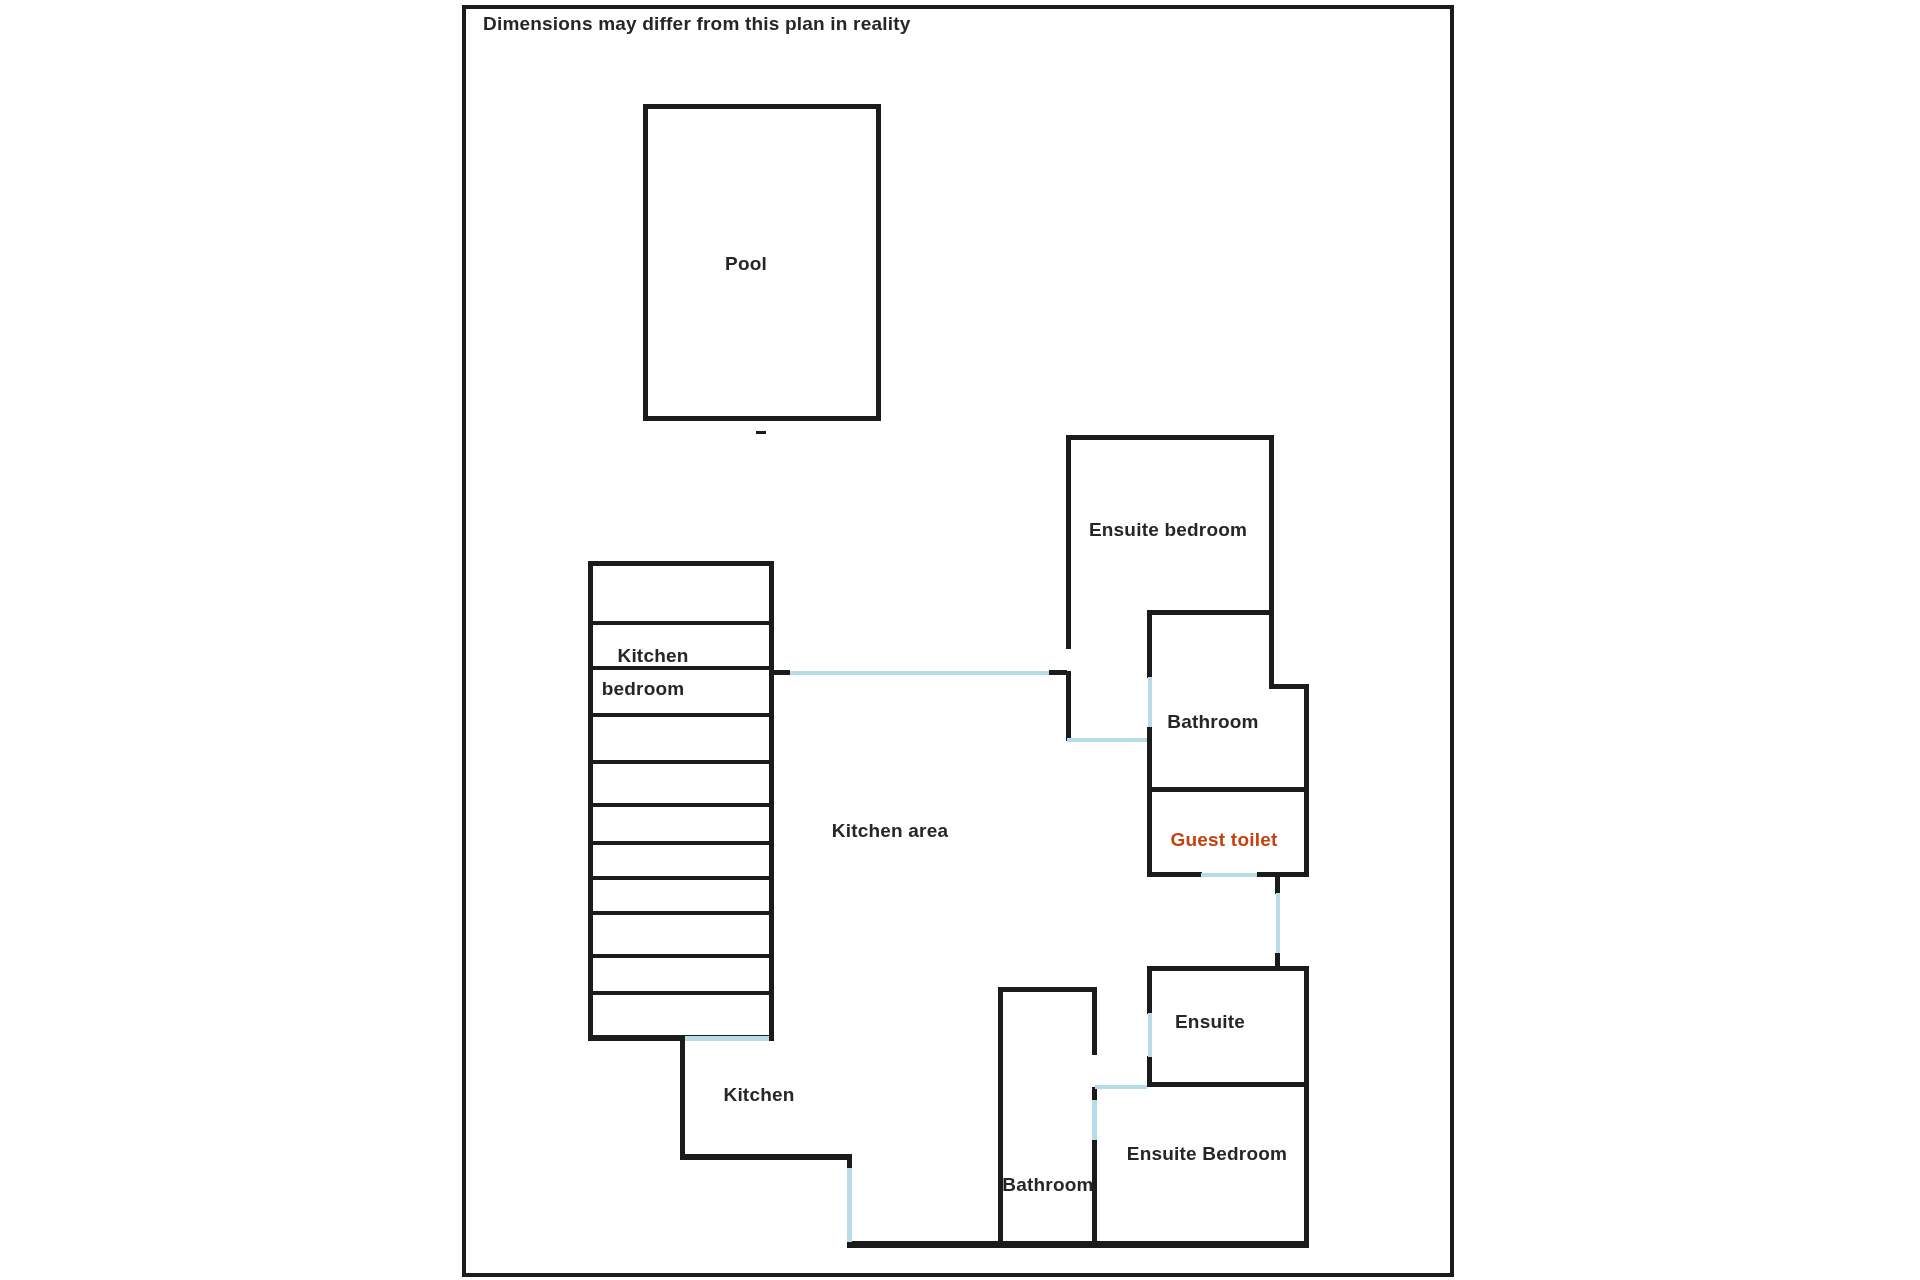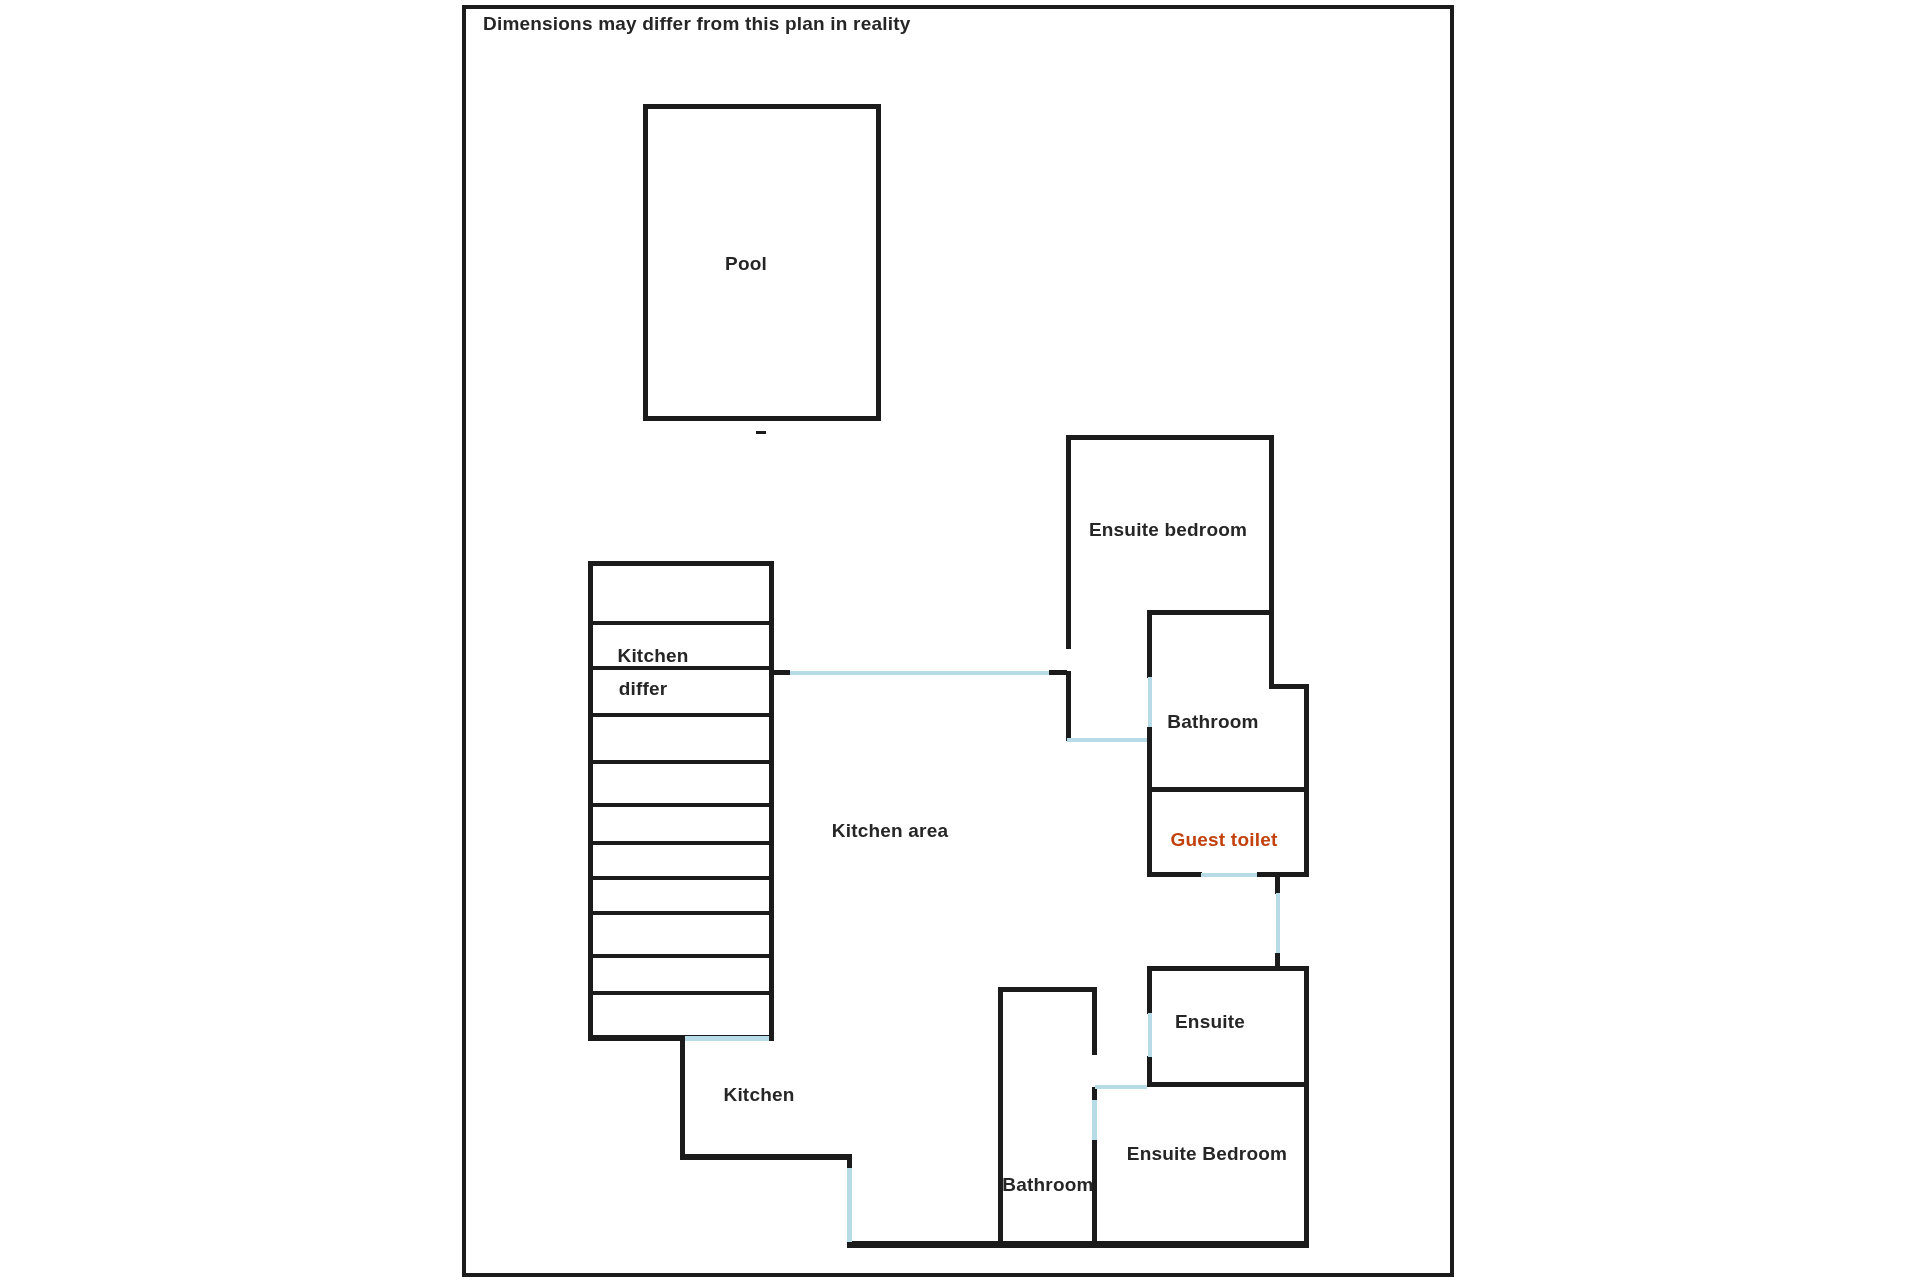--- a/index.html
+++ b/index.html
@@ -101,21 +101,21 @@
     <div class="wall-seg" style="left: 1146px; top: 677px; width: 4px; height: 50px; background: rgb(183, 219, 231);"></div>
     <div class="wall-seg" style="left: 1065px; top: 738px; width: 80px; height: 4px; background: rgb(183, 219, 231);"></div>
     <div class="wall-seg" style="left: 1199px; top: 873px; width: 56px; height: 4px; background: rgb(183, 219, 231);"></div>
     <div class="wall-seg" style="left: 1274px; top: 893px; width: 4px; height: 60px; background: rgb(183, 219, 231);"></div>
     <div class="wall-seg" style="left: 1146px; top: 1013px; width: 4px; height: 44px; background: rgb(183, 219, 231);"></div>
     <div class="wall-seg" style="left: 1093px; top: 1085px; width: 52px; height: 4px; background: rgb(183, 219, 231);"></div>
     <div class="wall-seg" style="left: 1090px; top: 1100px; width: 5px; height: 40px; background: rgb(183, 219, 231);"></div>
     <div class="wall-seg" style="left: 845px; top: 1168px; width: 5px; height: 74px; background: rgb(183, 219, 231);"></div>
     <div class="room-label" style="left: 744px; top: 264px; color: rgb(38, 38, 38);">Pool</div>
     <div class="room-label" style="left: 651px; top: 656px; color: rgb(38, 38, 38);">Kitchen</div>
-    <div class="room-label" style="left: 641px; top: 689px; color: rgb(38, 38, 38);">differ</div>
+    <div class="room-label" style="left: 641px; top: 689px; color: rgb(38, 38, 38);">bedroom</div>
     <div class="room-label" style="left: 888px; top: 831px; color: rgb(38, 38, 38);">Kitchen area</div>
     <div class="room-label" style="left: 1166px; top: 530px; color: rgb(38, 38, 38);">Ensuite bedroom</div>
     <div class="room-label" style="left: 1211px; top: 722px; color: rgb(38, 38, 38);">Bathroom</div>
     <div class="room-label" style="left: 1222px; top: 840px; color: #c2410c;">Guest toilet</div>
     <div class="room-label" style="left: 1208px; top: 1022px; color: rgb(38, 38, 38);">Ensuite</div>
     <div class="room-label" style="left: 1205px; top: 1154px; color: rgb(38, 38, 38);">Ensuite Bedroom</div>
     <div class="room-label" style="left: 1046px; top: 1185px; color: rgb(38, 38, 38);">Bathroom</div>
     <div class="room-label" style="left: 757px; top: 1095px; color: rgb(38, 38, 38);">Kitchen</div>
   </div>
 

